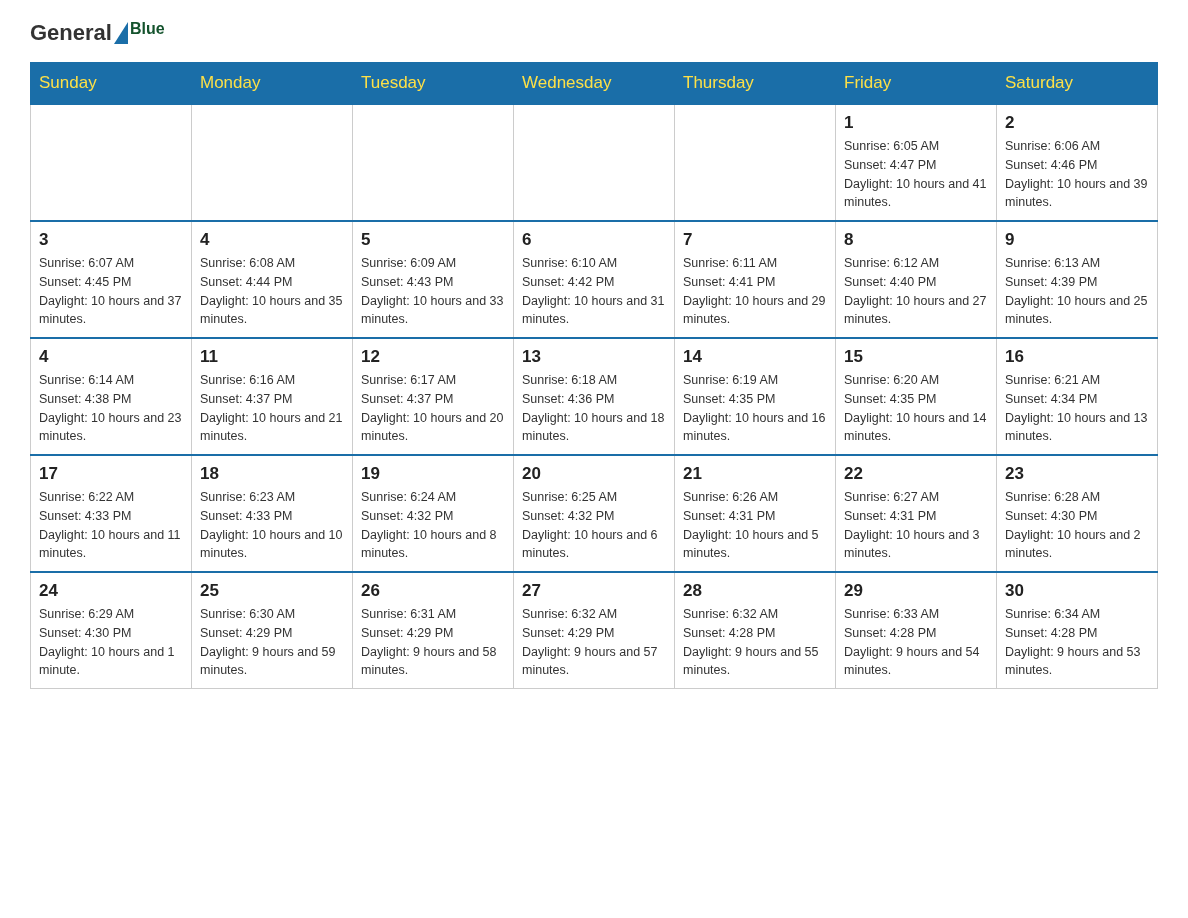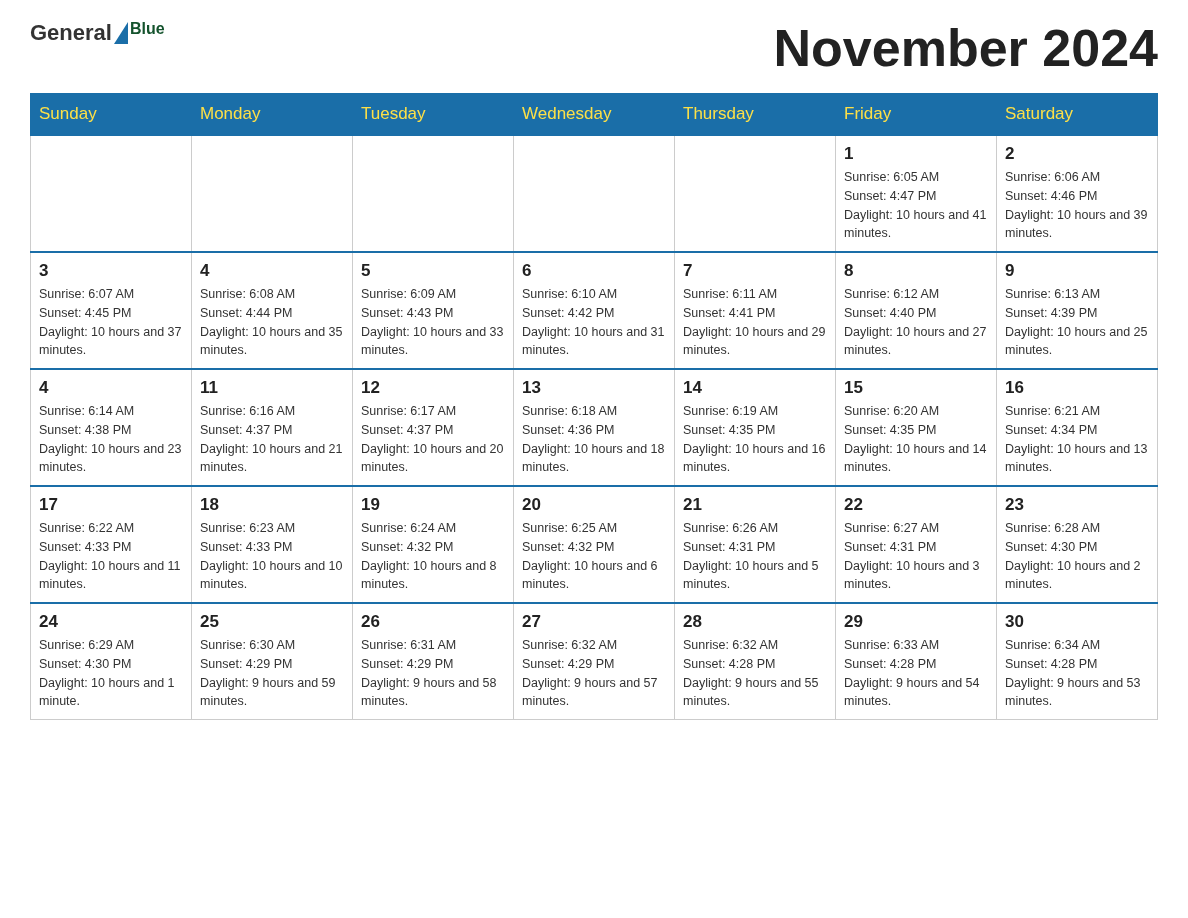--- a/index.html
+++ b/index.html
@@ -113,21 +113,20 @@
   <div class="logo">
     <div class="logo-top">
       <span class="logo-general">General</span>
       <span class="logo-triangle"></span>
     </div>
     <div>
       <span class="logo-blue">Blue</span>
     </div>
   </div>
   <div class="title-area">
-    <div class="month-title">November 2024</div>
   </div>
 </div>
 
 <table class="calendar">
   <thead>
     <tr>
     <th>Sunday</th>
         <th>Monday</th>
         <th>Tuesday</th>
         <th>Wednesday</th>

